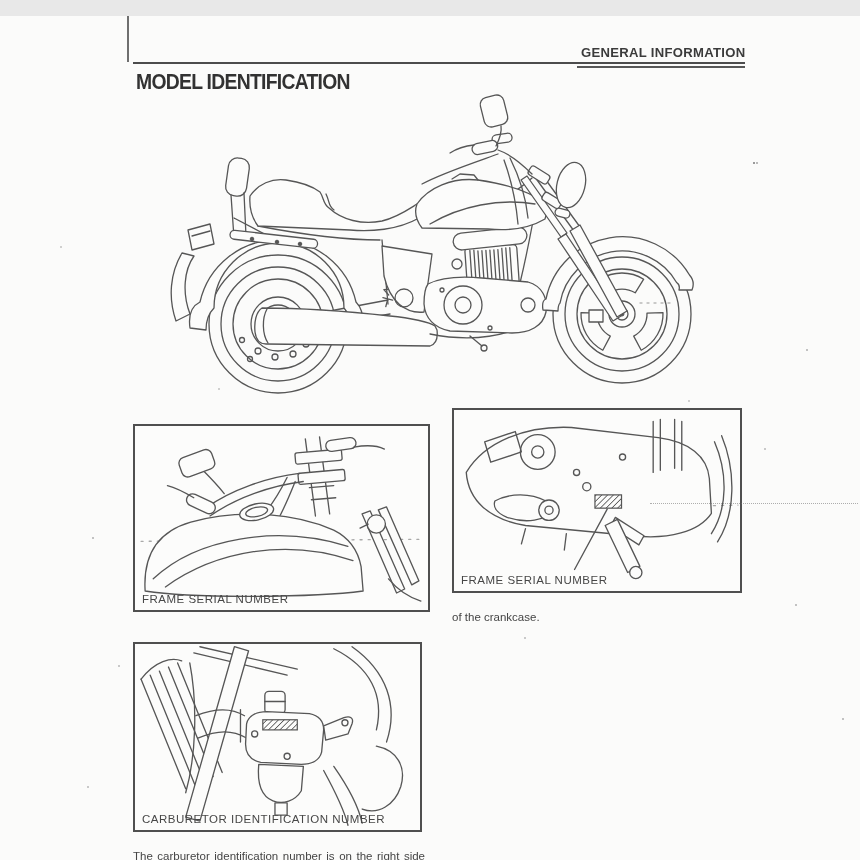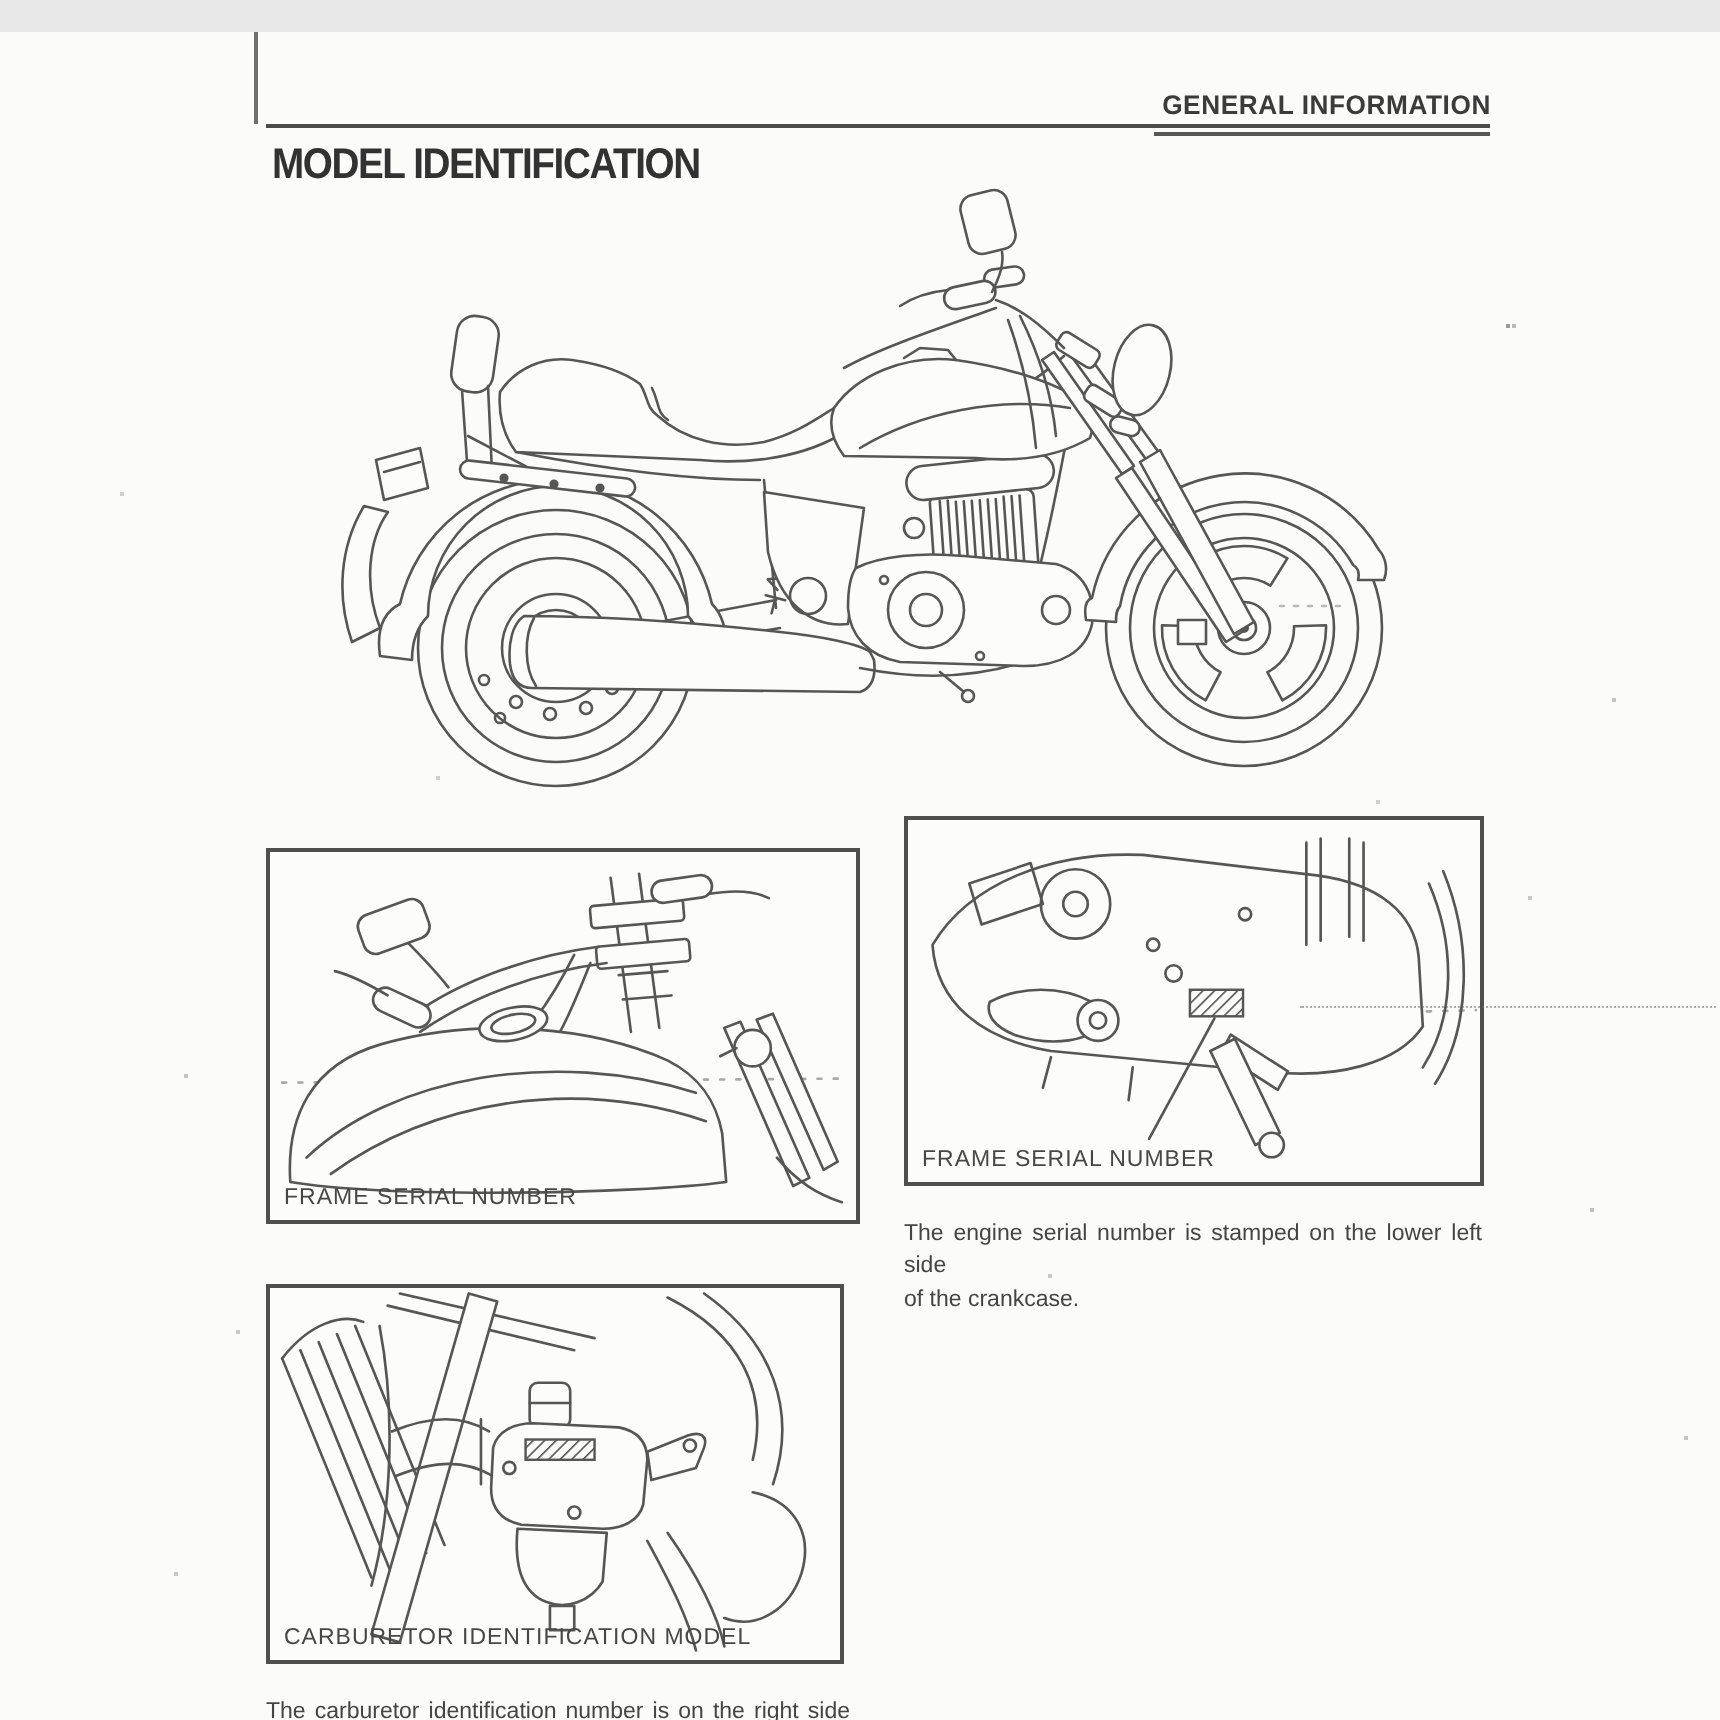--- a/index.html
+++ b/index.html
@@ -306,25 +306,24 @@
         <path class="inkf" d="M122,118 L166,120 L164,144 C158,154 146,158 136,154 C126,150 120,140 122,118 Z"></path>
         <rect class="inkf" x="138" y="156" width="12" height="12"></rect>
       </g>
       <rect x="126" y="74" width="34" height="10" fill="url(#hatch3)" stroke="#565656" stroke-width="1.2"></rect>
       <g>
         <path class="ink" d="M196,4 C232,22 246,50 238,84 M214,2 C248,26 260,60 248,96"></path>
         <path class="ink" d="M238,100 C258,104 268,120 262,140 C256,158 240,168 224,162"></path>
         <path class="ink" d="M196,120 C210,140 220,158 224,176 M186,124 C198,146 206,162 210,178"></path>
       </g>
     </svg>
-    <div class="figlabel">CARBURETOR IDENTIFICATION MODEL</div>
+    <div class="figlabel">CARBURETOR IDENTIFICATION NUMBER</div>
   </div>
 
   <p class="caption" id="cap-engine">
-    <span class="cap-l1">The engine serial number is stamped on the lower left side</span>
     <span class="cap-l2">of the crankcase.</span>
   </p>
   <p class="caption" id="cap-carb">
     <span class="cap-l1">The carburetor identification number is on the right side of</span>
 
   </p>
 
   <div class="dash-artifact"></div>
   <div class="specks"></div>
 </div>

